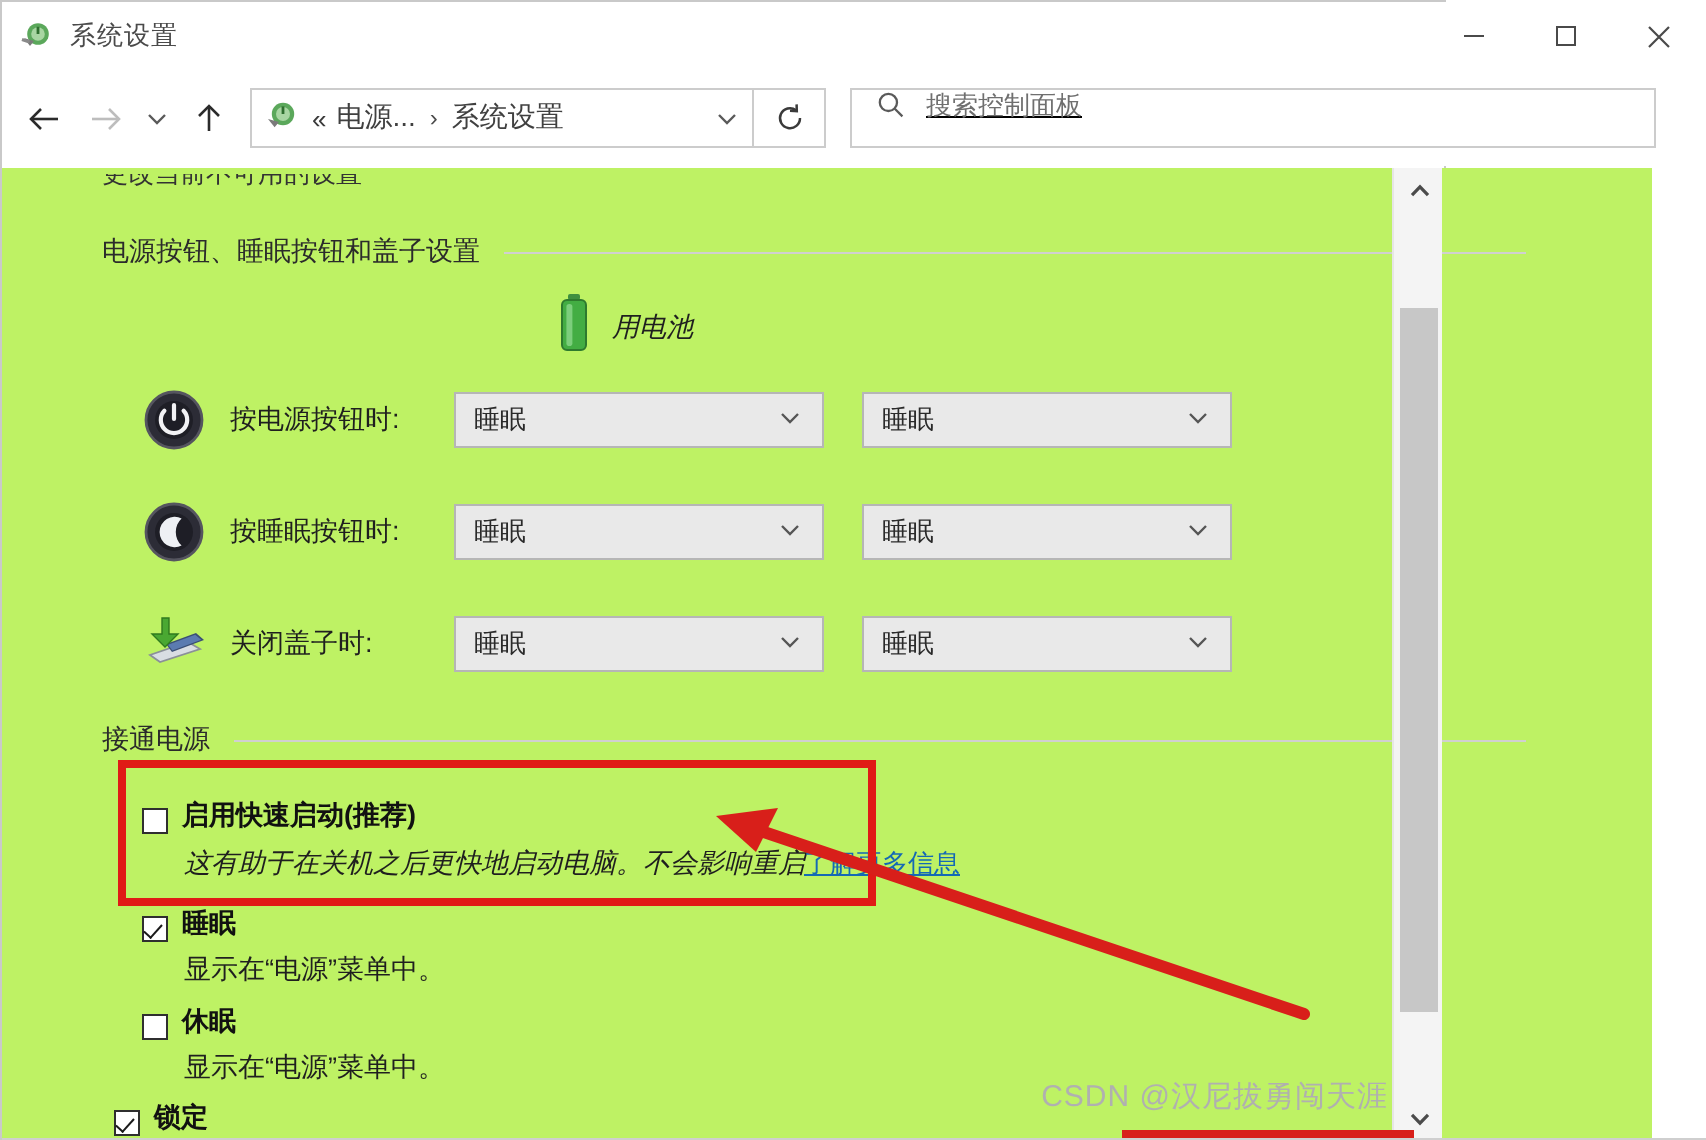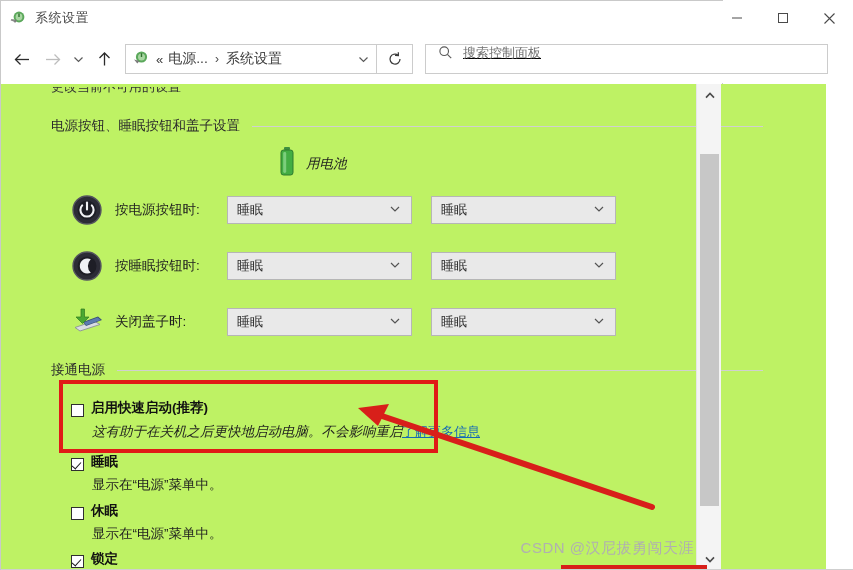--- a/index.html
+++ b/index.html
@@ -437,21 +437,21 @@
       <span class="cb-main">睡眠</span>
     </div>
     <div class="cb-desc" style="left:91px; top:392px;">显示在“电源”菜单中。</div>
 
     <div class="cbrow" style="left:70px; top:418px;">
       <span class="cbox"></span>
       <span class="cb-main">休眠</span>
     </div>
     <div class="cb-desc" style="left:91px; top:441px;">显示在“电源”菜单中。</div>
 
-    <div class="cbrow" style="left:70px; top:466px;">
+    <div class="cbrow" style="left:56px; top:466px;">
       <span class="cbox checked"></span>
       <span class="cb-main">锁定</span>
     </div>
   </div>
 
   <div class="scrollbar">
     <div class="sb-arrow">
       <svg width="10" height="7" viewBox="0 0 10 7">
           <path d="M1 5.6 L5 1.4 L9 5.6" fill="none" stroke="#4b4b4b" stroke-width="1.6"></path>
         </svg>

